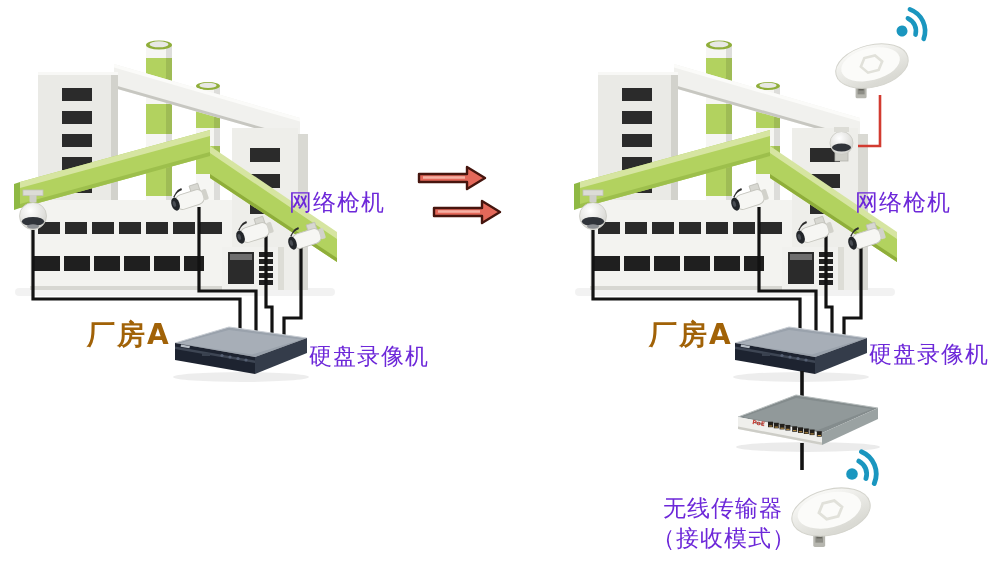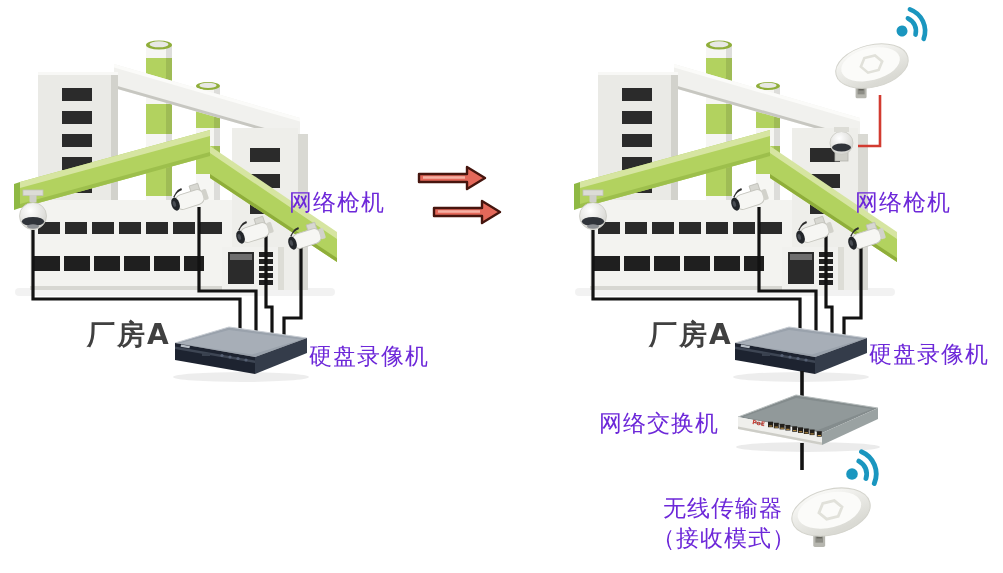--- a/index.html
+++ b/index.html
@@ -1,21 +1,21 @@
 <!DOCTYPE html>
 <html><head>
 <meta charset="utf-8">
 <style>
   html,body{margin:0;padding:0;background:#ffffff;}
   .canvas{position:relative;width:1003px;height:573px;background:#ffffff;overflow:hidden;
           font-family:"DejaVu Sans","Liberation Sans",sans-serif;}
   .canvas svg{position:absolute;left:0;top:0;}
   .lbl{position:absolute;color:#6d28d9;font-size:23px;letter-spacing:1px;white-space:nowrap;
        font-family:"DejaVu Sans","Liberation Sans",sans-serif;}
-  .lbl-red{color:#404040;font-weight:bold;font-size:28px;letter-spacing:2px;}
+  .lbl-red{color:#a16207;font-weight:bold;font-size:28px;letter-spacing:2px;}
 </style>
 </head>
 <body>
 
 <div class="canvas">
 
 <svg width="1003" height="573" viewBox="0 0 1003 573" xmlns="http://www.w3.org/2000/svg">
   <defs>
     <radialGradient id="domeGrad" cx="40%" cy="30%" r="80%">
       <stop offset="0" stop-color="#ffffff"></stop>
@@ -244,17 +244,16 @@
   <use href="#wifi" transform="translate(852,474) rotate(-22) scale(1.05)"></use>
 </svg>
 
 <div class="lbl" style="left:289px;top:187px">网络枪机</div>
 <div class="lbl lbl-red" style="left:87px;top:316px">厂房A</div>
 <div class="lbl" style="left:309px;top:341px">硬盘录像机</div>
 
 <div class="lbl" style="left:855px;top:187px">网络枪机</div>
 <div class="lbl lbl-red" style="left:649px;top:316px">厂房A</div>
 <div class="lbl" style="left:869px;top:339px">硬盘录像机</div>
-<div class="lbl" style="left:599px;top:408px">网络交换机</div>
 <div class="lbl" style="left:663px;top:493px">无线传输器</div>
 <div class="lbl" style="left:652px;top:523px">（接收模式）</div>
 
 </div>
 
 </body></html>

